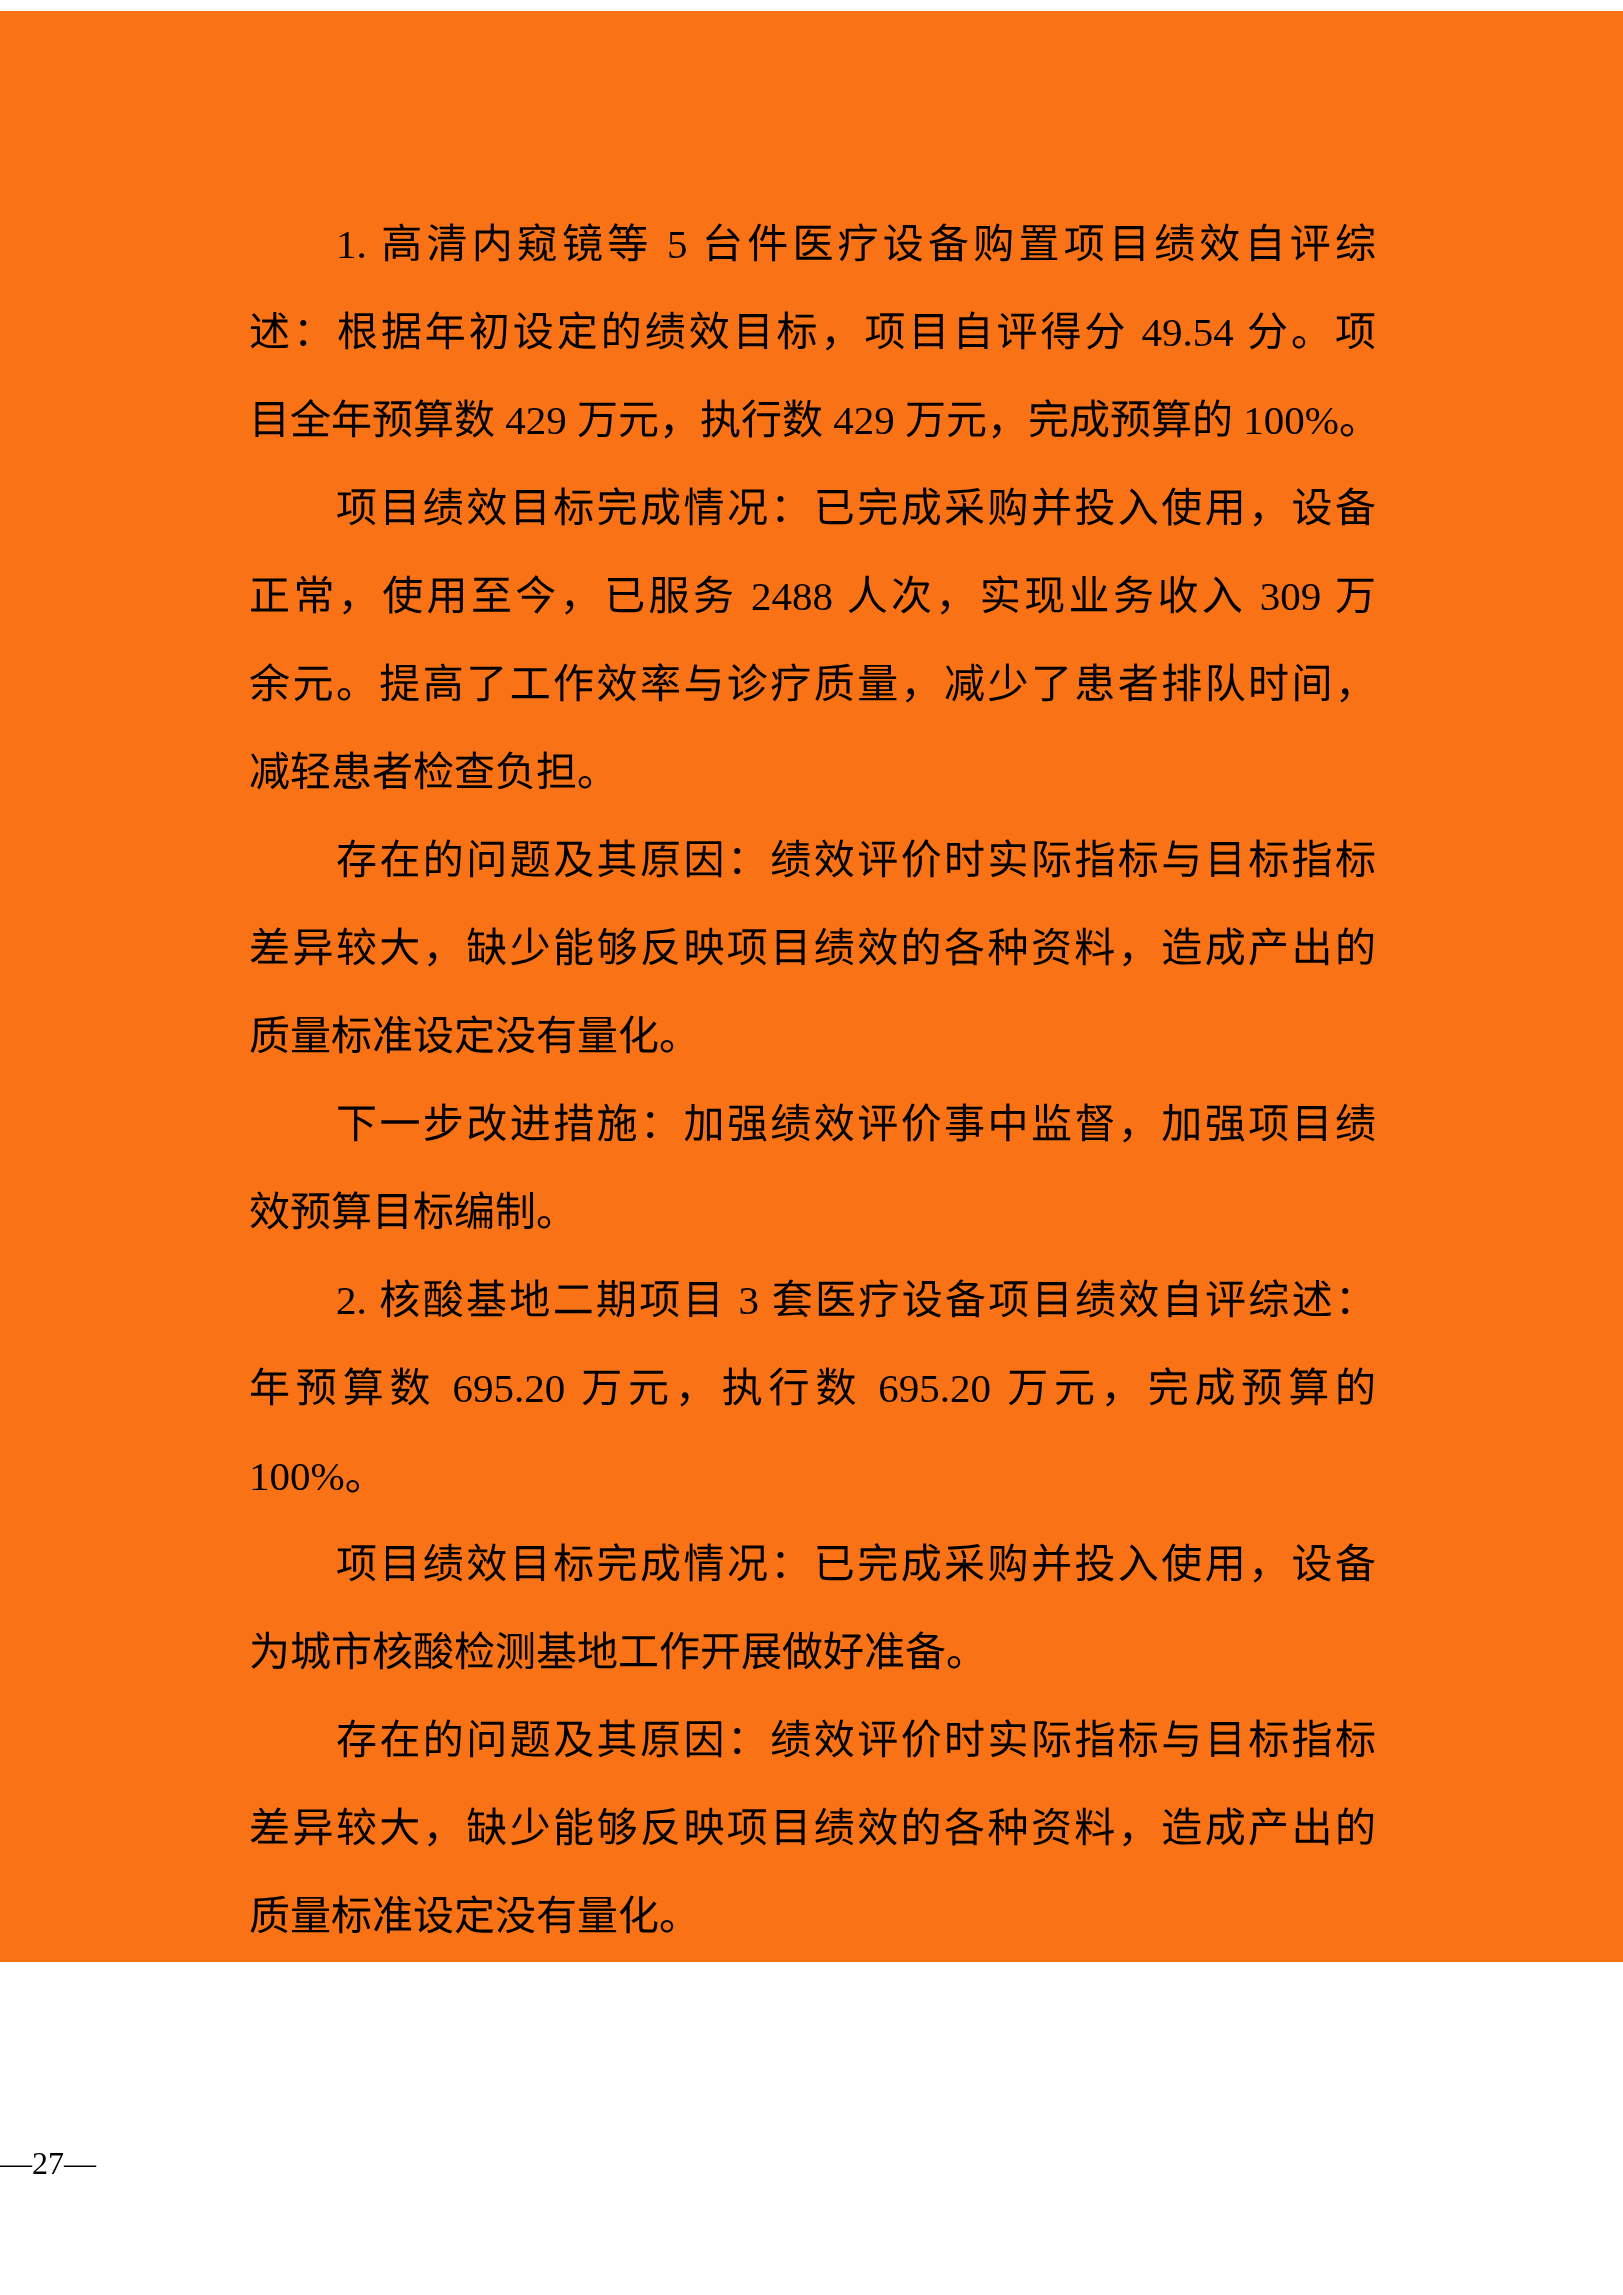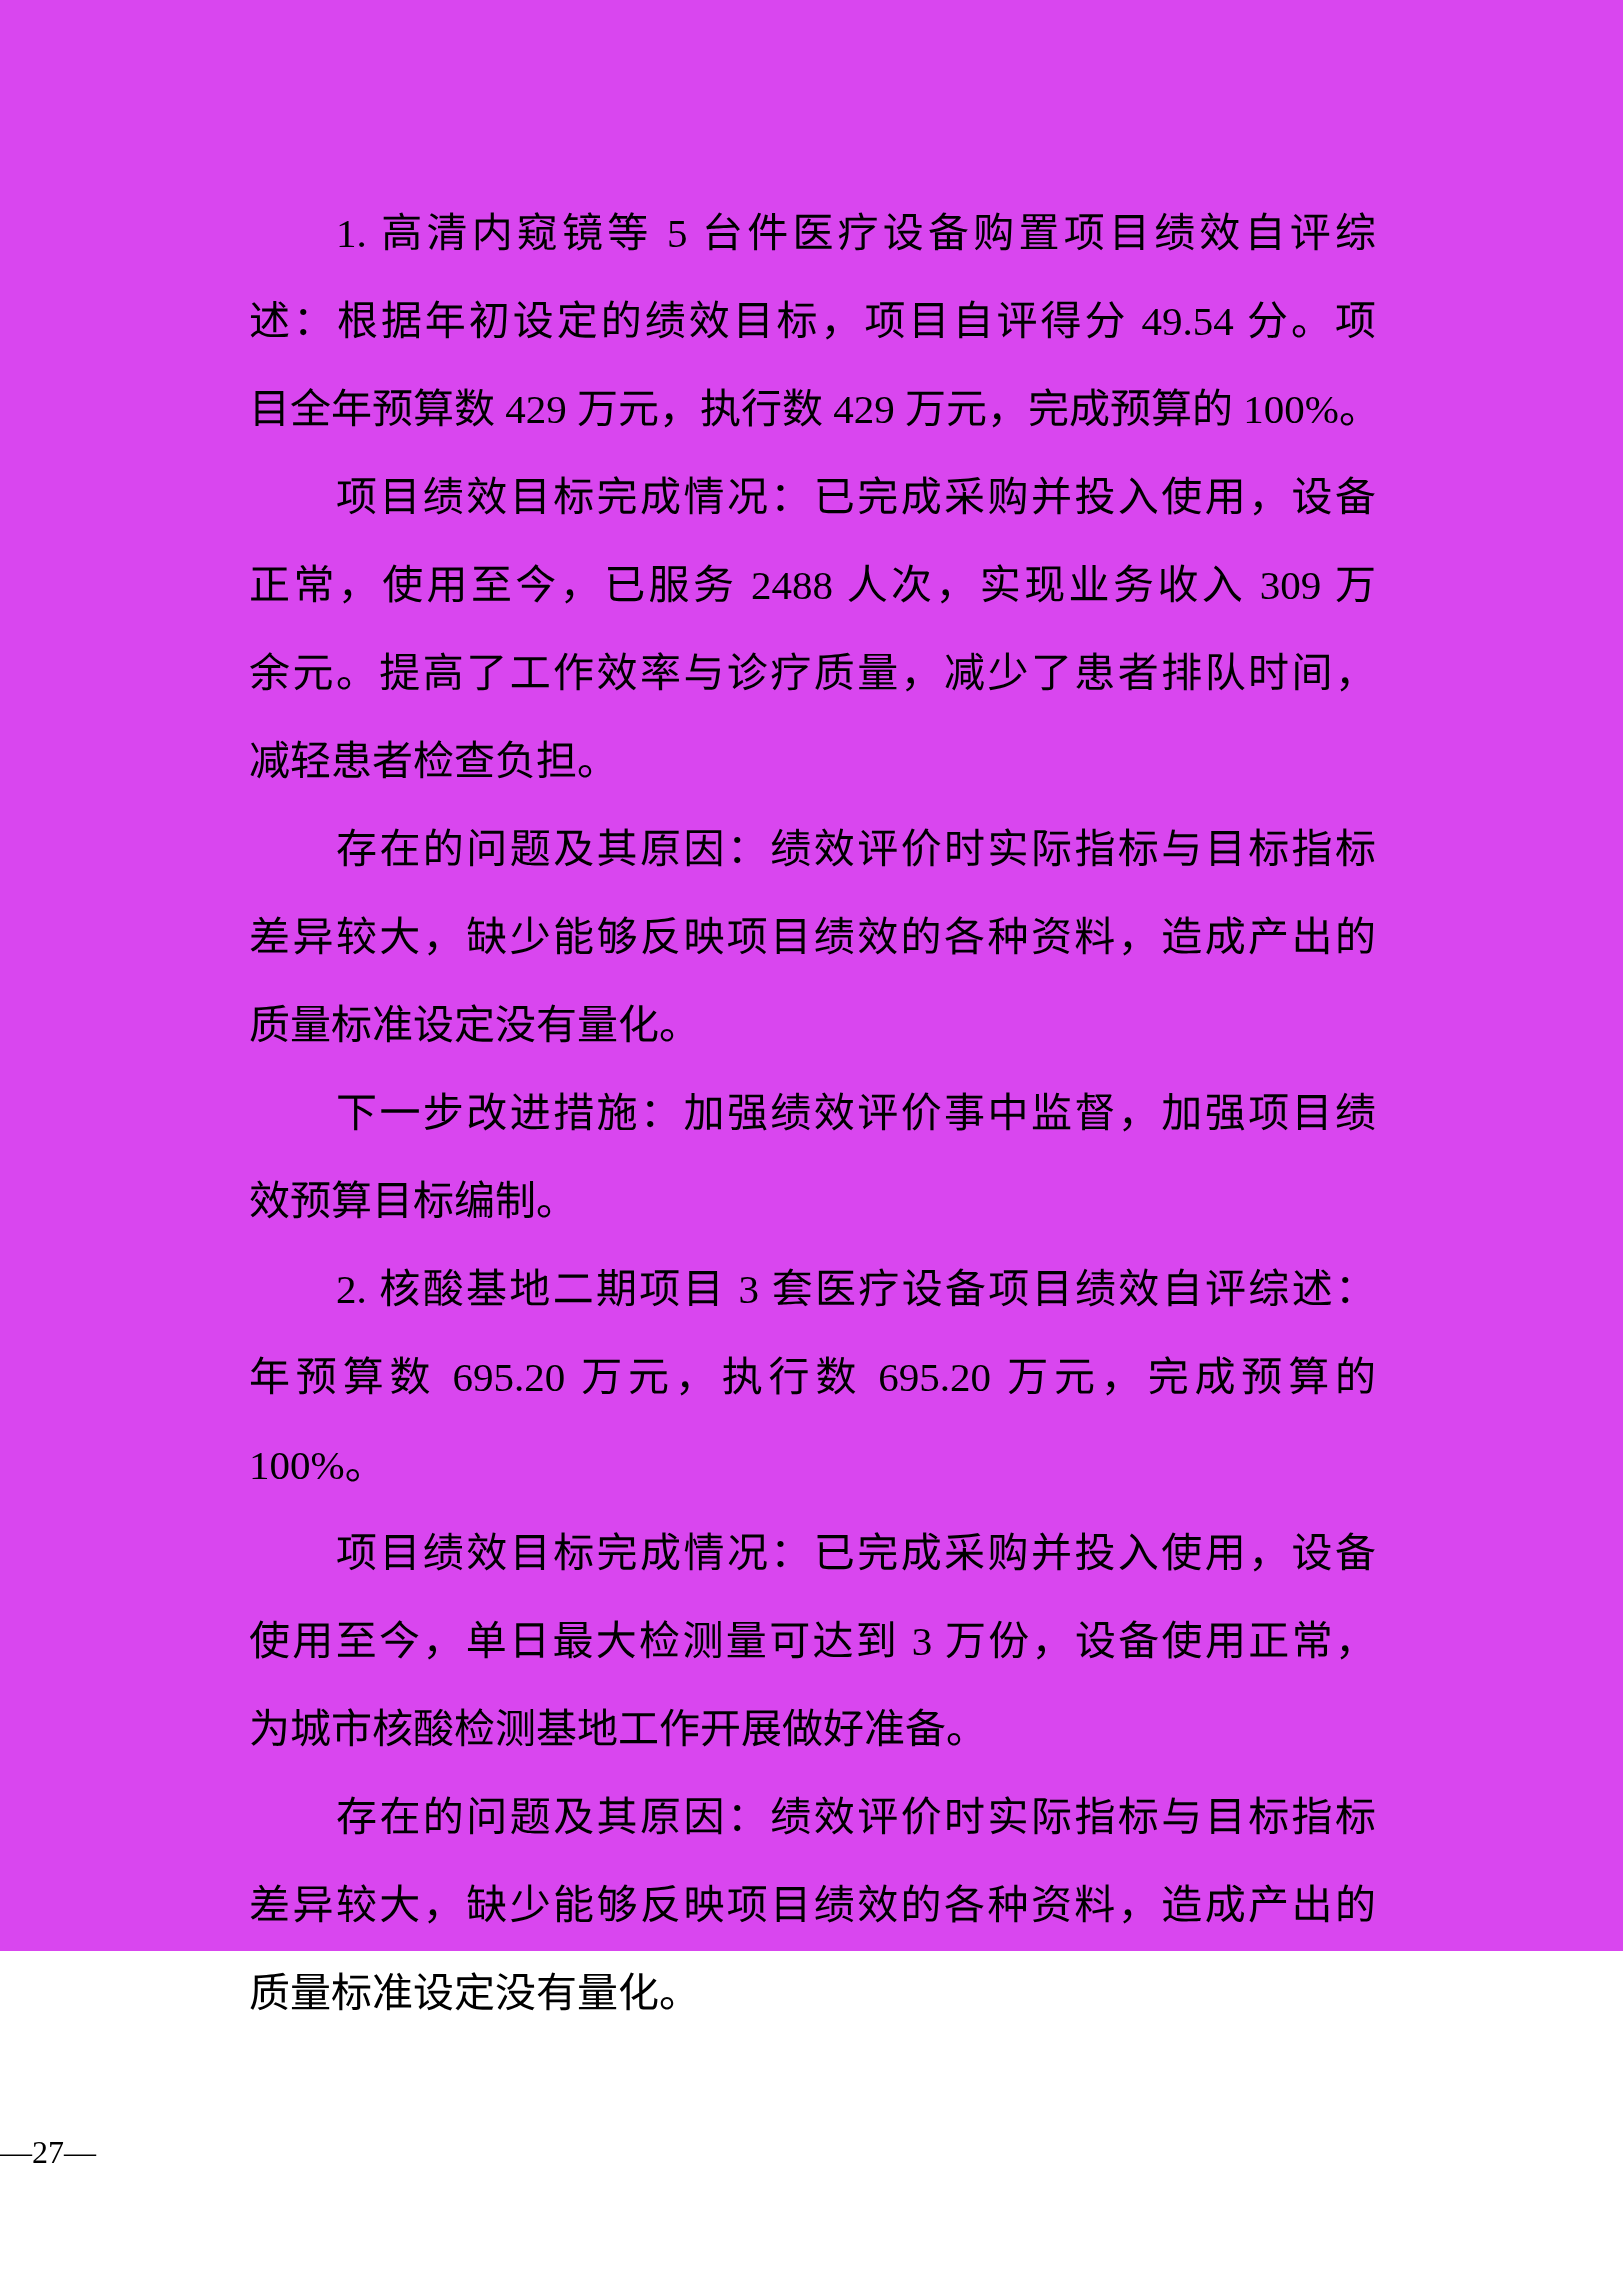--- a/index.html
+++ b/index.html
@@ -10,24 +10,24 @@
     width: 1623px;
     height: 2295px;
     position: relative;
     background: #ffffff;
     color: #000000;
     font-family: "Liberation Serif", "DejaVu Serif", serif;
     overflow: hidden;
   }
   .page {
     position: absolute;
-    left: 0; top: 0;
+    left: 0; top: 11px;
     width: 1623px;
     height: 1951px;
-    background: #d946ef;
+    background: #f97316;
   }
   .text-block {
     position: absolute;
     left: 249px;
     top: 189px;
     width: 1127px;
   }
   .line {
     height: 88px;
     line-height: 88px;
@@ -70,21 +70,20 @@
       <div class="line left">减轻患者检查负担。</div>
       <div class="line justify indent">存在的问题及其原因：绩效评价时实际指标与目标指标</div>
       <div class="line justify">差异较大，缺少能够反映项目绩效的各种资料，造成产出的</div>
       <div class="line left">质量标准设定没有量化。</div>
       <div class="line justify indent">下一步改进措施：加强绩效评价事中监督，加强项目绩</div>
       <div class="line left">效预算目标编制。</div>
       <div class="line justify indent">2. 核酸基地二期项目 3 套医疗设备项目绩效自评综述：</div>
       <div class="line justify">年预算数 695.20 万元，执行数 695.20 万元，完成预算的</div>
       <div class="line left">100%。</div>
       <div class="line justify indent">项目绩效目标完成情况：已完成采购并投入使用，设备</div>
-      <div class="line justify">使用至今，单日最大检测量可达到 3 万份，设备使用正常，</div>
       <div class="line left">为城市核酸检测基地工作开展做好准备。</div>
       <div class="line justify indent">存在的问题及其原因：绩效评价时实际指标与目标指标</div>
       <div class="line justify">差异较大，缺少能够反映项目绩效的各种资料，造成产出的</div>
       <div class="line left">质量标准设定没有量化。</div>
     </div>
   <div class="page-number">—27—</div>
 </div>
 
 
 </body></html>

